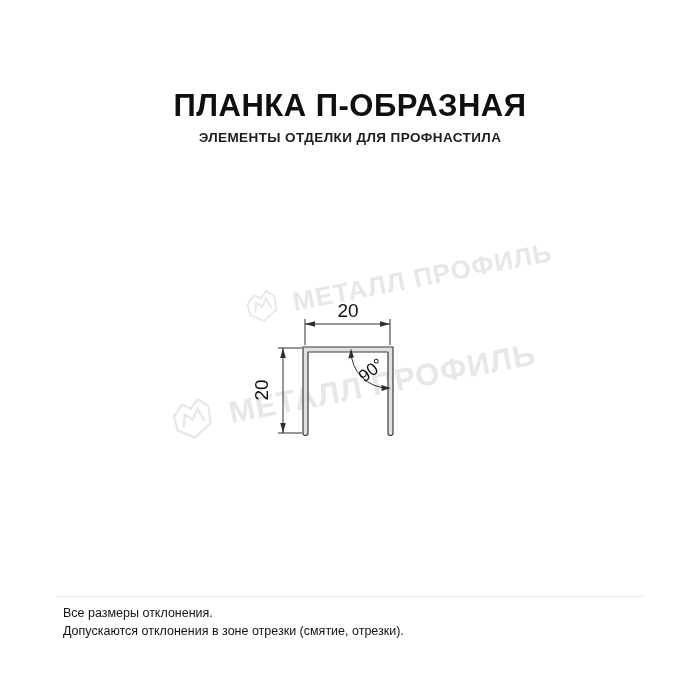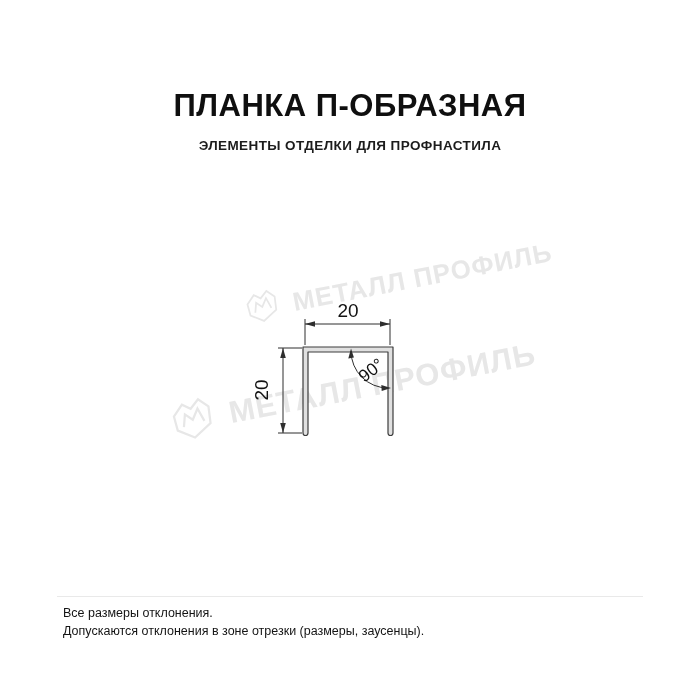--- a/index.html
+++ b/index.html
@@ -6,21 +6,21 @@
   body{
     width:700px;height:700px;background:#ffffff;position:relative;
     overflow:hidden;font-family:"Liberation Sans",sans-serif;
   }
   .header{position:absolute;top:90px;left:0;right:0;text-align:center;}
   .title{
     font-size:31px;line-height:32px;font-weight:800;color:#0f0f0f;
     letter-spacing:0.5px;
   }
   .subtitle{
-    margin-top:16px;font-size:13.5px;font-weight:700;color:#1c1c1c;
+    margin-top:8px;font-size:13.5px;font-weight:700;color:#1c1c1c;
     letter-spacing:0.4px;
   }
   .watermark{
     position:absolute;display:flex;align-items:center;gap:9px;
     color:#e7e7e7;white-space:nowrap;pointer-events:none;
   }
   .watermark .wm-text{font-weight:700;}
   .wm-upper{left:238px;top:258px;transform:rotate(-11deg);}
   .wm-upper .wm-text{font-size:26px;letter-spacing:1px;}
   .wm-lower{left:162px;top:360px;transform:rotate(-11deg);}
@@ -91,14 +91,14 @@
 
   <path d="M 351,351 A 37,37 0 0 0 388,388" fill="none" stroke="#2e2e2e" stroke-width="1"></path>
   <polygon points="351,348.5 348.3,358.5 353.9,357.6" fill="#2e2e2e"></polygon>
   <polygon points="391,388 381.3,385 381.7,390.9" fill="#2e2e2e"></polygon>
   <text x="371" y="376" transform="rotate(-38 371 370)" text-anchor="middle" font-size="17.5">90°</text>
 </svg>
 
 <div class="footer-rule"></div>
 <div class="footer">
   <div>Все размеры отклонения.</div>
-  <div>Допускаются отклонения в зоне отрезки (размеры, заусенцы).</div>
+  <div>Допускаются отклонения в зоне отрезки (смятие, отрезки).</div>
 </div>
 
 </body></html>

